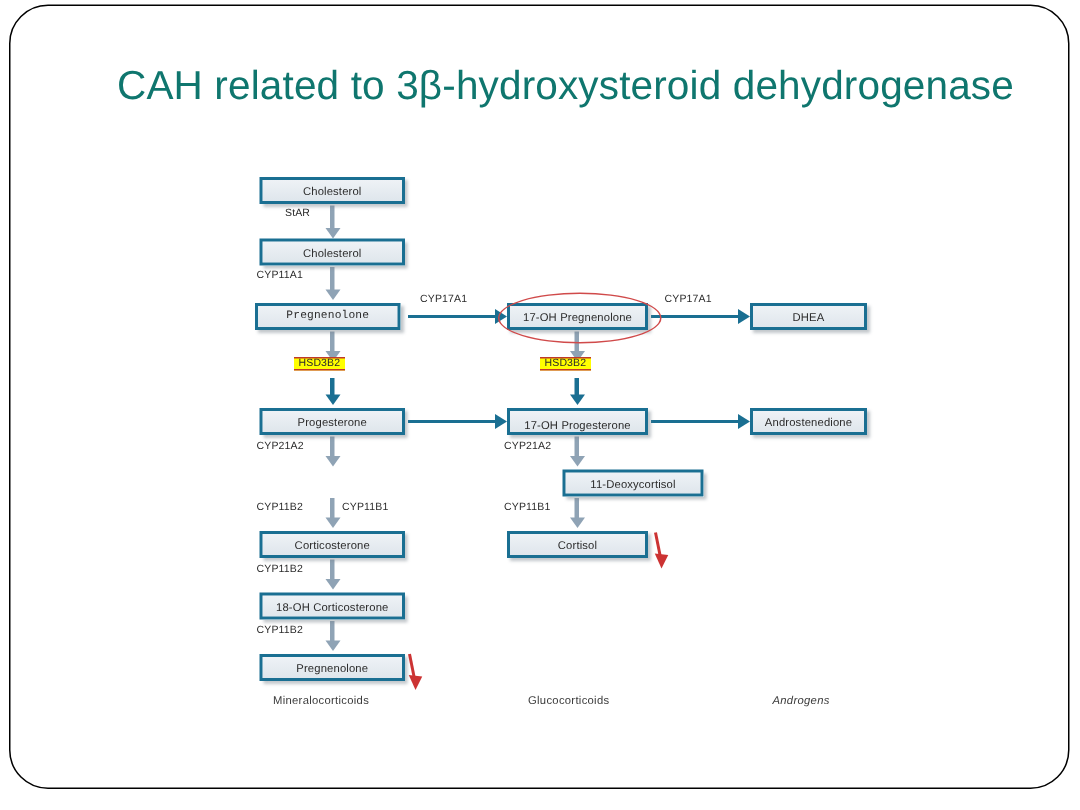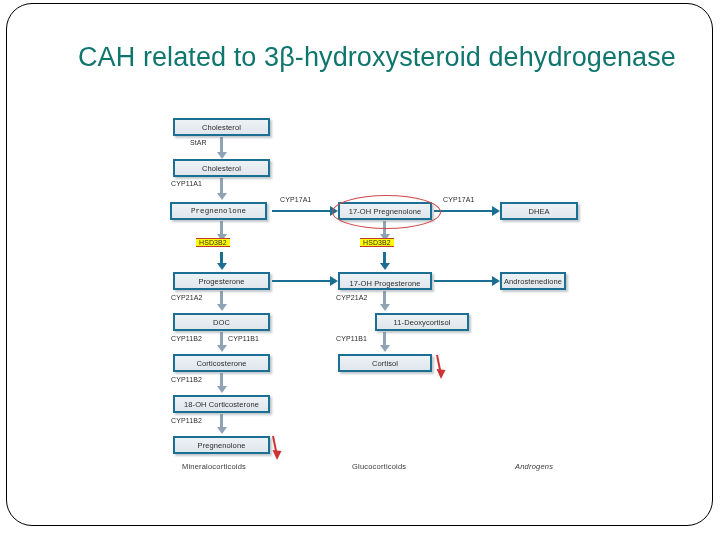--- a/index.html
+++ b/index.html
@@ -183,27 +183,24 @@
     <div class="node" style="left:340px; top:90px; width:78px; height:18px;">
         <span>DHEA</span>
       </div>
 
     <div class="node" style="left:13px; top:160px; width:97px; height:18px;">
         <span>Progesterone</span>
       </div>
     <div class="node" style="left:178px; top:160px; width:94px; height:18px;align-items:flex-end;">
         <span>17-OH Progesterone</span>
       </div>
-    <div class="node" style="left:340px; top:160px; width:66px; height:18px;">
+    <div class="node" style="left:340px; top:160px; width:78px; height:18px;">
         <span>Androstenedione</span>
       </div>
 
-    <div class="node" style="left:13px; top:201px; width:97px; height:18px;">
-        <span>DOC</span>
-      </div>
     <div class="node" style="left:178px; top:201px; width:94px; height:18px;margin-left:37px;">
         <span>11-Deoxycortisol</span>
       </div>
 
     <div class="node" style="left:178px; top:242px; width:94px; height:18px;">
         <span>Cortisol</span>
       </div>
     <div class="node" style="left:13px; top:242px; width:97px; height:18px;">
         <span>Corticosterone</span>
       </div>

